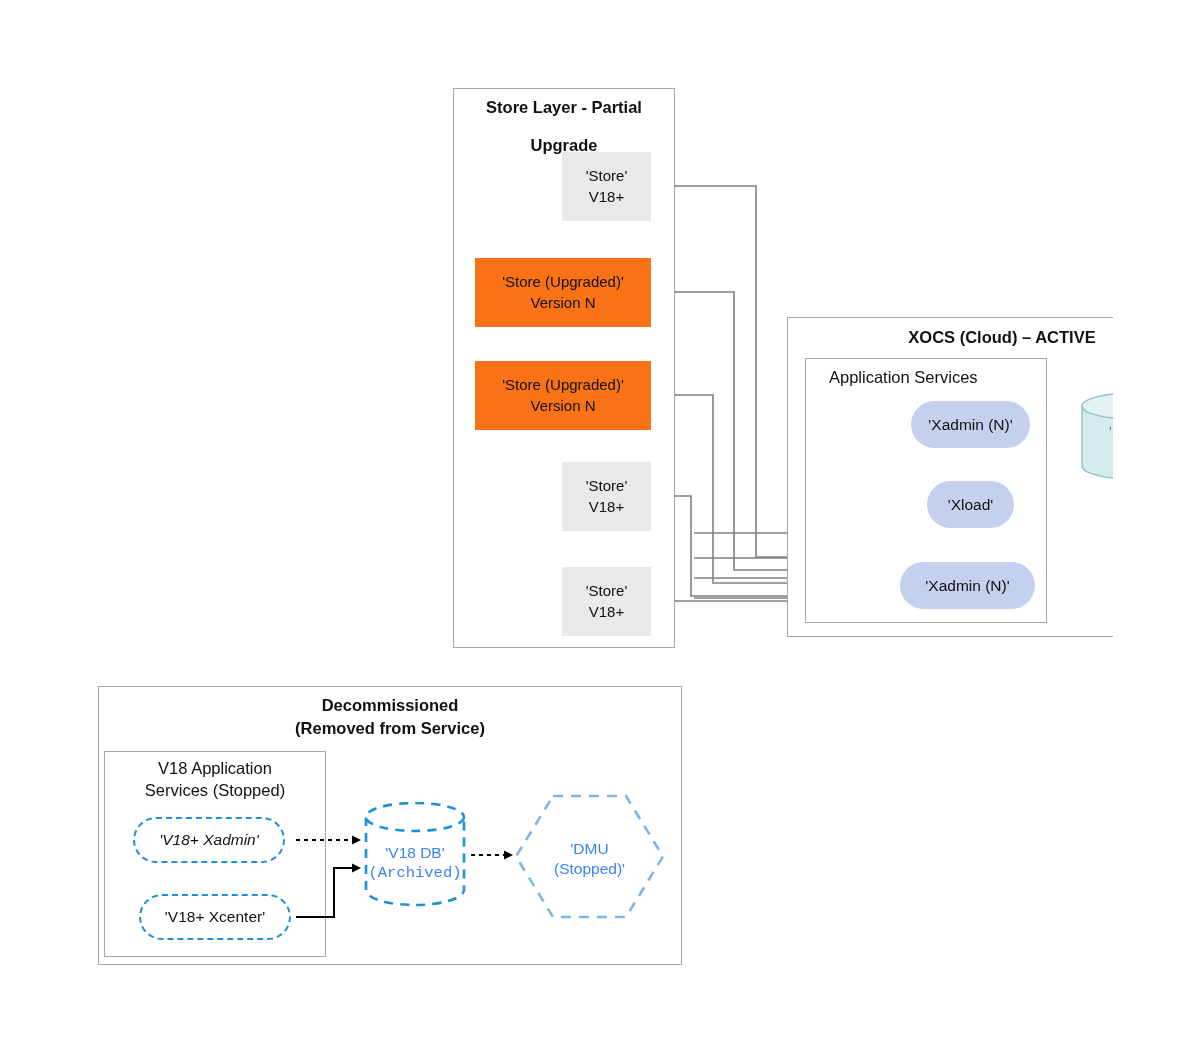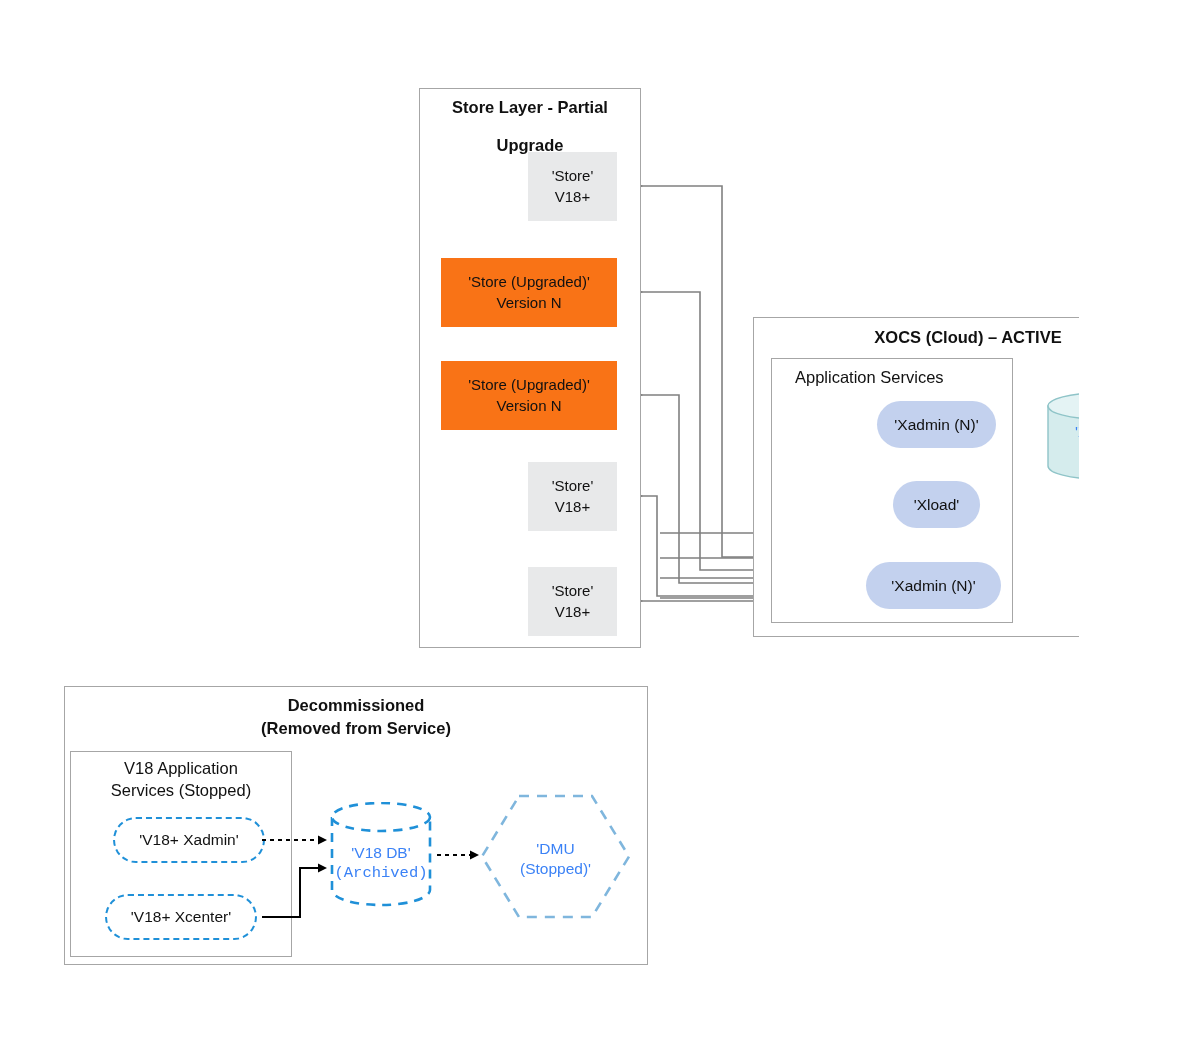--- a/index.html
+++ b/index.html
@@ -10,20 +10,21 @@
   body {
     font-family: "Liberation Sans", sans-serif;
     color: #111111;
   }
   #canvas {
     position: relative;
     width: 1079px;
     height: 1039px;
     background: #ffffff;
     overflow: hidden;
+    margin-left: 34px;
   }
   .abs { position: absolute; box-sizing: border-box; }
 
   
   .frame {
     border: 1.5px solid #a6a6a6;
     background: #ffffff;
   }
   .frame-title {
     position: absolute;
@@ -205,21 +206,21 @@
   </div>
 
   <div class="abs frame" style="left:64px; top:686px; width:584px; height:279px;"></div>
   <div class="frame-title" style="left:64px; top:717px; width:584px;">(Removed from Service)</div>
   <div class="frame-title" style="left:64px; top:694px; width:584px;">Decommissioned</div>
 
   <div class="abs frame" style="left:70px; top:751px; width:222px; height:206px;"></div>
   <div class="abs plain-label" style="left:70px; top:757px; width:222px; text-align:center;">V18 Application</div>
   <div class="abs plain-label" style="left:70px; top:779px; width:222px; text-align:center;">Services (Stopped)</div>
 
-  <div class="abs pill-dashed" style="left:113px; top:817px; width:152px; height:46px;">'V18+ Xadmin'</div>
+  <div class="abs pill-dashed" style="left:99px; top:817px; width:152px; height:46px;font-style:italic;">'V18+ Xadmin'</div>
 
   <div class="abs pill-dashed" style="left:105px; top:894px; width:152px; height:46px;">'V18+ Xcenter'</div>
 
   <div class="abs" style="left:330px; top:802px; width:102px; height:105px;">
     <svg width="102" height="105" viewBox="0 0 102 105">
       <path d="M2,15 L2,88 A49,15 0 0 0 100,88 L100,15" fill="#ffffff" stroke="#1f90d8" stroke-width="2.6" stroke-dasharray="9 7" stroke-linecap="butt"></path>
       <ellipse cx="51" cy="15" rx="49" ry="14" fill="#ffffff" stroke="#1f90d8" stroke-width="2.6" stroke-dasharray="9 7"></ellipse>
     </svg>
     <div class="shape-label" style="top:41px;">'V18 DB'</div>
     <div class="shape-label" style="top:61px;font-family:Liberation Mono, monospace;">(Archived)</div>

